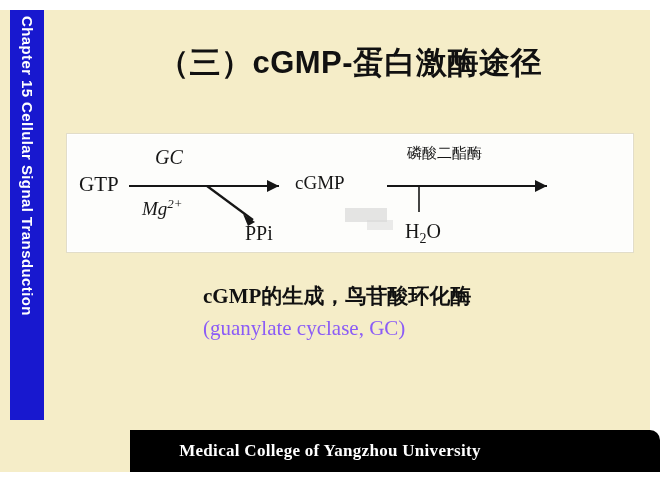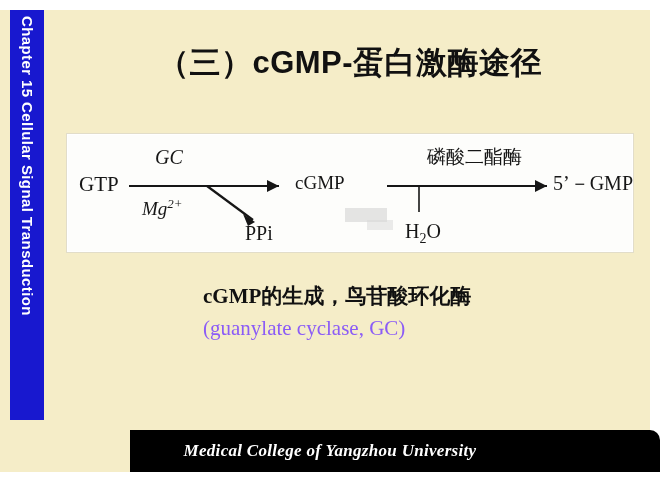--- a/index.html
+++ b/index.html
@@ -99,21 +99,21 @@
     position: absolute;
     font-family: "Liberation Serif", serif;
     color: #161616;
     white-space: nowrap;
   }
   .lbl-gtp      { left: 12px;  top: 38px; font-size: 21px; }
   .lbl-gc       { left: 88px;  top: 12px; font-size: 20px; font-style: italic; text-align: center; }
   .lbl-mg       { left: 75px;  top: 62px; font-size: 19px; font-style: italic; }
   .lbl-ppi      { left: 178px; top: 88px; font-size: 20px; }
   .lbl-cgmp     { left: 228px; top: 38px; font-size: 19px; }
-  .lbl-pde      { left: 360px; top: 10px; font-size: 19px; }
+  .lbl-pde      { left: 340px; top: 10px; font-size: 15px; }
   .lbl-h2o      { left: 338px; top: 86px; font-size: 20px; }
   .lbl-ions     { left: 392px; top: 64px; font-size: 17px; }
   .lbl-5gmp     { left: 486px; top: 36px; font-size: 20px; }
   
   .figure svg {
     position: absolute;
     left: 0; top: 0;
     width: 566px;
     height: 118px;
   }
@@ -155,21 +155,20 @@
   }
   
   .footer-bar {
     position: absolute;
     left: 0;
     bottom: 8px;
     width: 660px;
     height: 42px;
     background: #000000;
     border-top-right-radius: 10px;
-    font-style: italic;
   }
   .footer-text {
     position: absolute;
     left: 0;
     top: 0;
     width: 660px;
     height: 42px;
     line-height: 42px;
     text-align: center;
     color: #ffffff;
@@ -221,21 +220,20 @@
     <div class="smudge1"></div>
     <div class="smudge2"></div>
 
     <div class="hand lbl-gtp">GTP</div>
     <div class="hand lbl-gc">GC</div>
     <div class="hand lbl-mg">Mg<span class="sup">2+</span></div>
     <div class="hand lbl-ppi">PPi</div>
     <div class="hand lbl-cgmp">cGMP</div>
     <div class="hand lbl-pde">磷酸二酯酶</div>
     <div class="hand lbl-h2o">H<span style="font-size:0.7em;vertical-align:sub">2</span>O</div>
-    <div class="hand lbl-5gmp">5’－GMP</div>
   </div>
 
   <div class="caption">
     <div class="caption-line1">cGMP的生成，鸟苷酸环化酶</div>
     <div class="caption-line2">(guanylate  cyclase, GC)</div>
   </div>
 
   <div class="footer-bar">
     <div class="footer-text">Medical College of Yangzhou University</div>
   </div>

